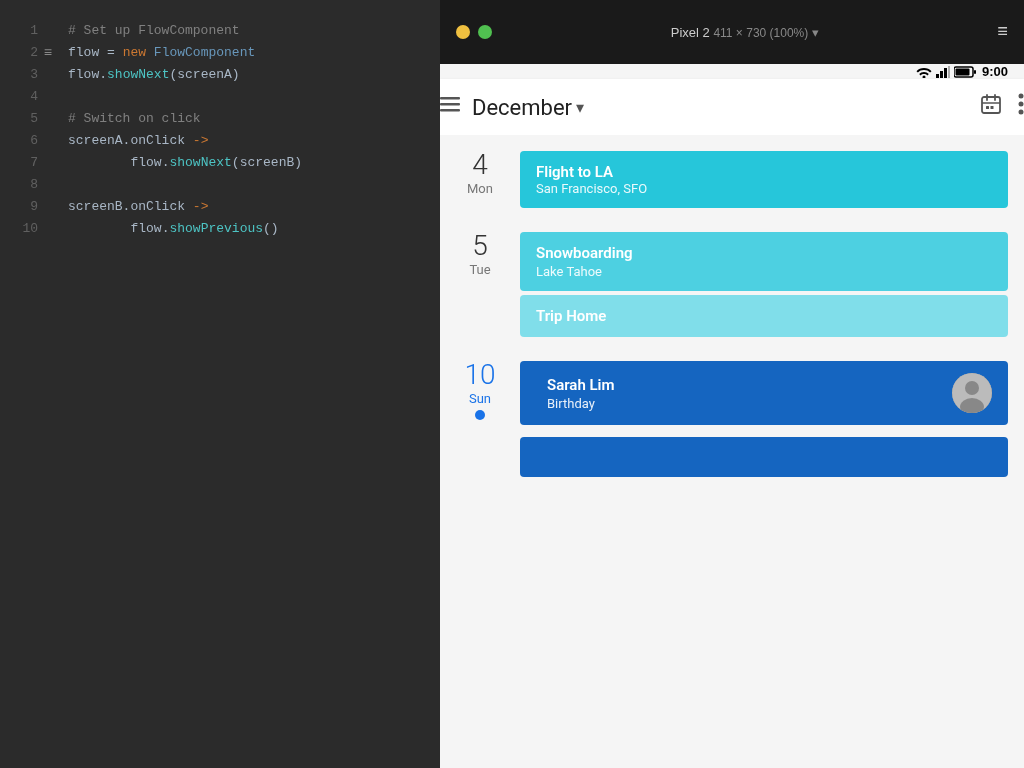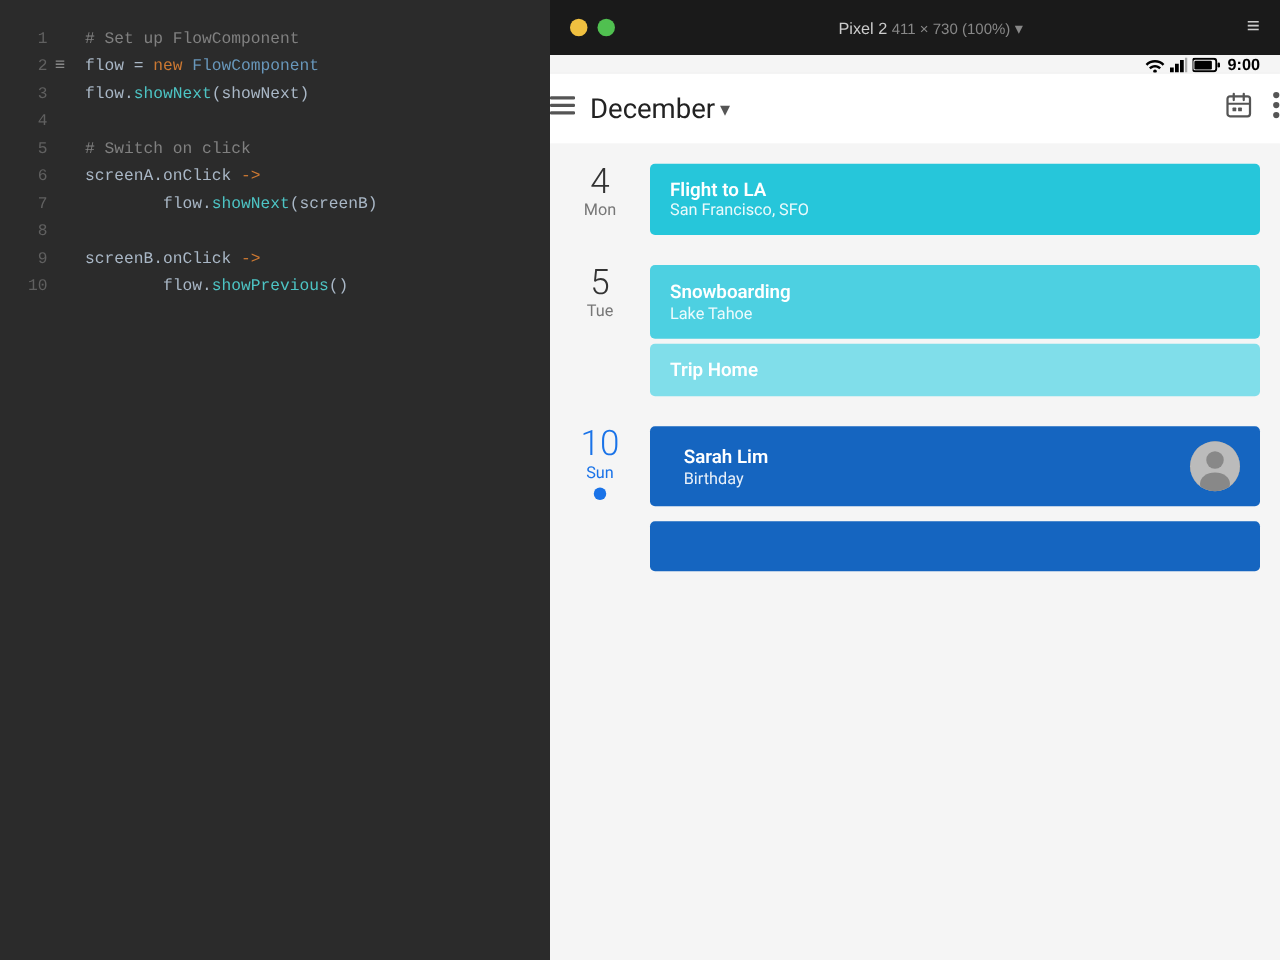--- a/index.html
+++ b/index.html
@@ -57,21 +57,21 @@
     .c-cyan { color: #4dc4c4; }
 
     
     .device-wrapper {
       flex: 1;
       display: flex;
       flex-direction: column;
       background: #1a1a1a;
     }
     .device-title-bar {
-      height: 44px;
+      height: 64px;
       background: #1a1a1a;
       display: flex;
       align-items: center;
       padding: 0 16px;
       gap: 8px;
     }
     .title-dot {
       width: 14px;
       height: 14px;
       border-radius: 50%;
@@ -289,21 +289,21 @@
     <span class="line-content c-comment"># Set up FlowComponent</span>
   </div>
   <div class="code-line">
     <span class="line-num">2</span>
     <span class="line-icon" style="color:#888;font-size:14px;">≡</span>
     <span class="line-content"><span class="c-variable">flow</span><span class="c-variable"> = </span><span class="c-keyword">new </span><span class="c-blue-var">FlowComponent</span></span>
   </div>
   <div class="code-line">
     <span class="line-num">3</span>
     <span class="line-icon"></span>
-    <span class="line-content"><span class="c-variable">flow</span><span class="c-variable">.</span><span class="c-cyan">showNext</span><span class="c-variable">(showNext)</span></span>
+    <span class="line-content"><span class="c-variable">flow</span><span class="c-variable">.</span><span class="c-cyan">showNext</span><span class="c-variable">(screenA)</span></span>
   </div>
   <div class="code-line">
     <span class="line-num">4</span>
     <span class="line-icon"></span>
     <span class="line-content"></span>
   </div>
   <div class="code-line">
     <span class="line-num">5</span>
     <span class="line-icon"></span>
     <span class="line-content c-comment"># Switch on click</span>

